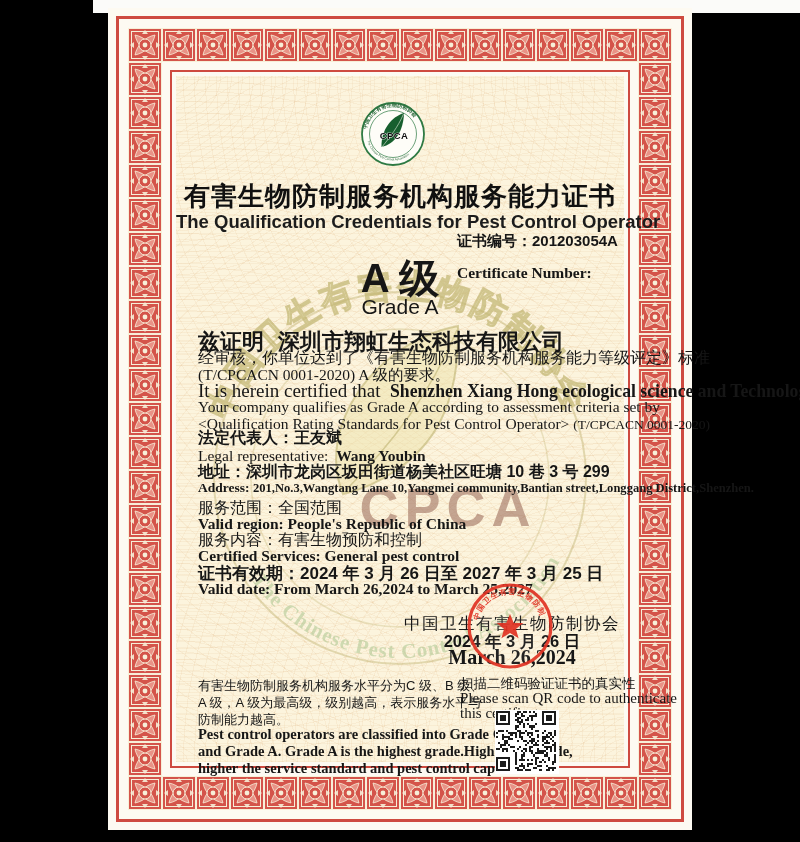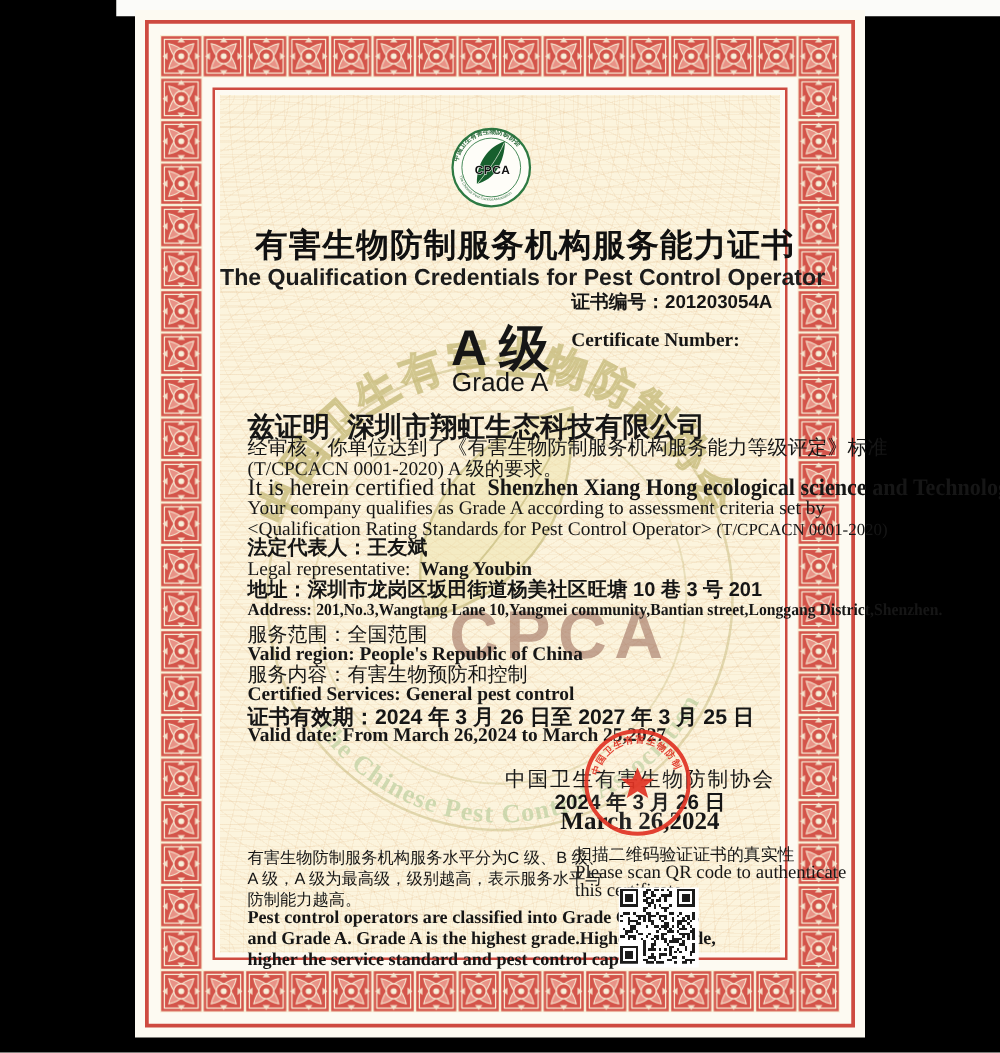--- a/index.html
+++ b/index.html
@@ -37,21 +37,21 @@
       #fcf4dd;
     color:#161616;
   }
   .wm{position:absolute;left:0;top:0;pointer-events:none;z-index:1;}
   .txt{z-index:2;}
   .cn{font-family:"Liberation Sans",sans-serif;}
   .serif{font-family:"Liberation Serif",serif;}
   .b{font-weight:bold;}
   .cond{display:inline-block;transform:scaleX(.93);transform-origin:0 50%;}
   .center{left:0;width:100%;text-align:center;}
-  .title{top:103px;font-size:26px;font-weight:bold;letter-spacing:1px;color:#101010;padding-left:20px;}
+  .title{top:103px;font-size:26px;font-weight:bold;letter-spacing:1px;color:#101010;}
   .subtitle{top:135px;font-size:18.5px;font-weight:600;color:#1c1c1c;}
   .grade-cn{left:224px;top:175px;transform:translateX(-50%);font-size:40px;font-weight:bold;}
   .grade-en{left:224px;top:219px;transform:translateX(-50%);font-size:21px;}
   .certno1{left:281px;top:156px;font-size:15px;font-weight:bold;}
   .certno2{left:281px;top:188px;font-size:15.5px;font-weight:bold;}
   .line{left:22px;font-size:16px;}
   .issuer{transform:translateX(-50%);}
   .seal-svg{position:absolute;left:289px;top:505px;z-index:3;opacity:.92;}
   .qr{position:absolute;left:319px;top:634px;width:62px;height:62px;background:#fff;z-index:4;padding:1px;}
   .logo-svg{position:absolute;left:184px;top:25px;z-index:2;}
@@ -134,21 +134,21 @@
     <div class="abs txt certno2 serif">Certificate Number:</div>
 
     <div class="abs txt line cn b" style="top:251px;font-size:22px;"><span>兹证明</span><span style="margin-left:14px;">深圳市翔虹生态科技有限公司</span></div>
     <div class="abs txt line cn" style="top:272px;">经审核，你单位达到了《有害生物防制服务机构服务能力等级评定》标准</div>
     <div class="abs txt line serif" style="top:289px;font-size:15.5px;">(T/CPCACN 0001-2020) A 级的要求。</div>
     <div class="abs txt line serif" style="top:304px;font-size:19px;"><span>It is herein certified that</span>&nbsp;&nbsp;<span class="b cond">Shenzhen Xiang Hong ecological science and Technology Co., Ltd.</span></div>
     <div class="abs txt line serif" style="top:322px;font-size:15.5px;">Your company qualifies as Grade A according to assessment criteria set by</div>
     <div class="abs txt line serif" style="top:339px;font-size:15.5px;"><span>&lt;Qualification Rating Standards for Pest Control Operator&gt;</span>&nbsp;<span style="font-size:13.5px;">(T/CPCACN 0001-2020)</span></div>
     <div class="abs txt line cn b" style="top:352px;">法定代表人：王友斌</div>
     <div class="abs txt line serif" style="top:371px;font-size:15.5px;"><span>Legal representative:</span>&nbsp;&nbsp;<span class="b">Wang Youbin</span></div>
-    <div class="abs txt line cn b" style="top:386px;">地址：深圳市龙岗区坂田街道杨美社区旺塘 10 巷 3 号 201</div>
+    <div class="abs txt line cn b" style="top:386px;">地址：深圳市龙岗区坂田街道杨美社区旺塘 10 巷 3 号 299</div>
     <div class="abs txt line serif" style="top:404px;font-size:13.5px;"><span class="b">Address:</span>&nbsp;<span class="b cond">201,No.3,Wangtang Lane 10,Yangmei community,Bantian street,Longgang District,Shenzhen.</span></div>
     <div class="abs txt line cn" style="top:422px;">服务范围：全国范围</div>
     <div class="abs txt line serif b" style="top:439px;font-size:15.5px;">Valid region: People's Republic of China</div>
     <div class="abs txt line cn" style="top:454px;">服务内容：有害生物预防和控制</div>
     <div class="abs txt line serif b" style="top:471px;font-size:15.5px;">Certified Services: General pest control</div>
     <div class="abs txt line cn b" style="top:486px;font-size:17px;">证书有效期：2024 年 3 月 26 日至 2027 年 3 月 25 日</div>
     <div class="abs txt line serif b" style="top:504px;font-size:15.5px;">Valid date:  From March 26,2024 to March 25,2027</div>
 
     <div class="abs txt issuer cn" style="left:336px;top:537px;font-size:16.5px;letter-spacing:1.5px;">中国卫生有害生物防制协会</div>
     <div class="abs txt issuer cn b" style="left:336px;top:555px;font-size:16.5px;">2024 年 3 月 26 日</div>

